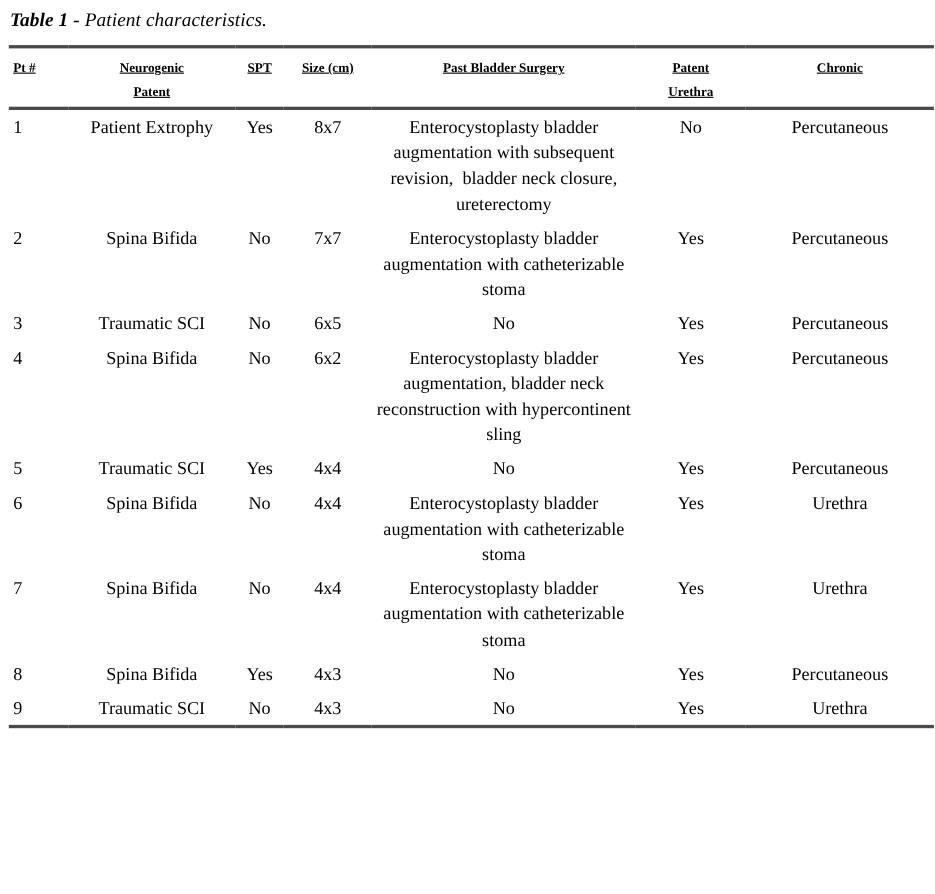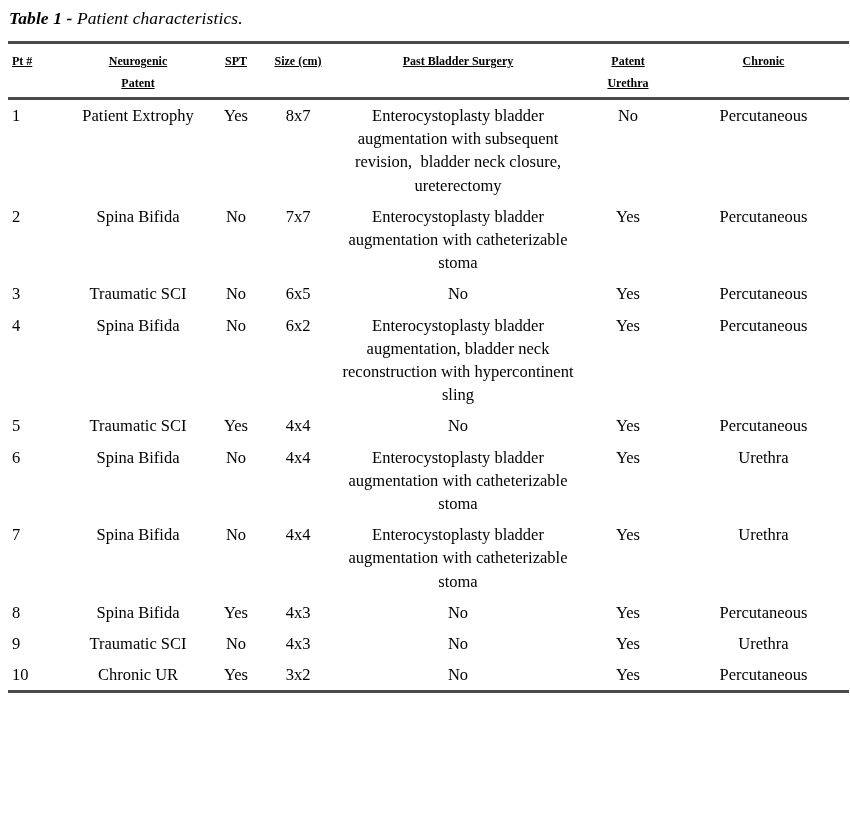--- a/index.html
+++ b/index.html
@@ -177,26 +177,17 @@
   </tr>
         <tr>
     <td class="left">9</td>
     <td>Traumatic SCI</td>
     <td>No</td>
     <td>4x3</td>
     <td>No</td>
     <td>Yes</td>
     <td>Urethra</td>
   </tr>
-        <tr>
-    <td class="left">10</td>
-    <td>Chronic UR</td>
-    <td>Yes</td>
-    <td>3x2</td>
-    <td>No</td>
-    <td>Yes</td>
-    <td>Percutaneous</td>
-  </tr>
       </tbody>
   </table>
 
 
 </div>
 
 </body></html>

